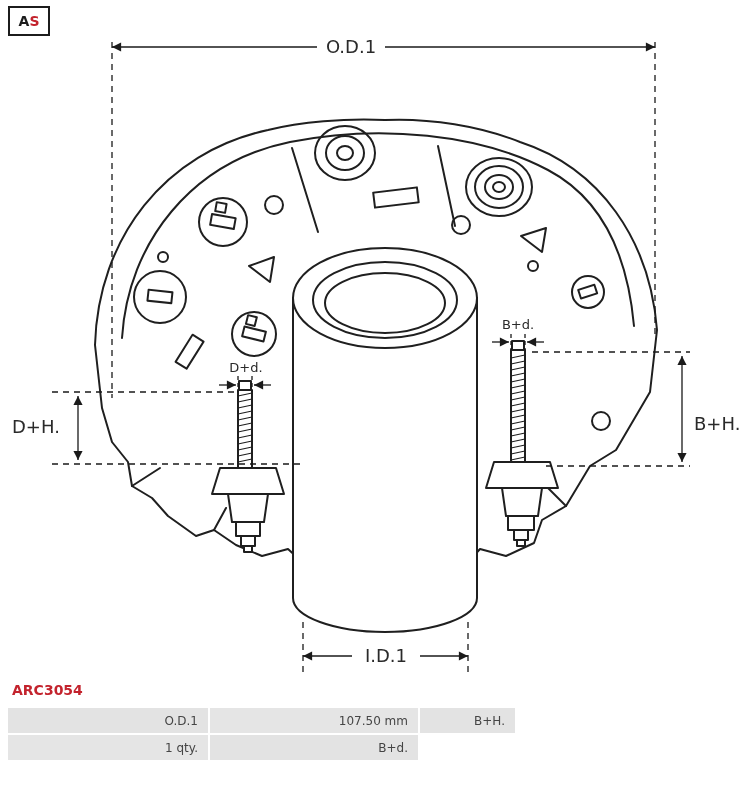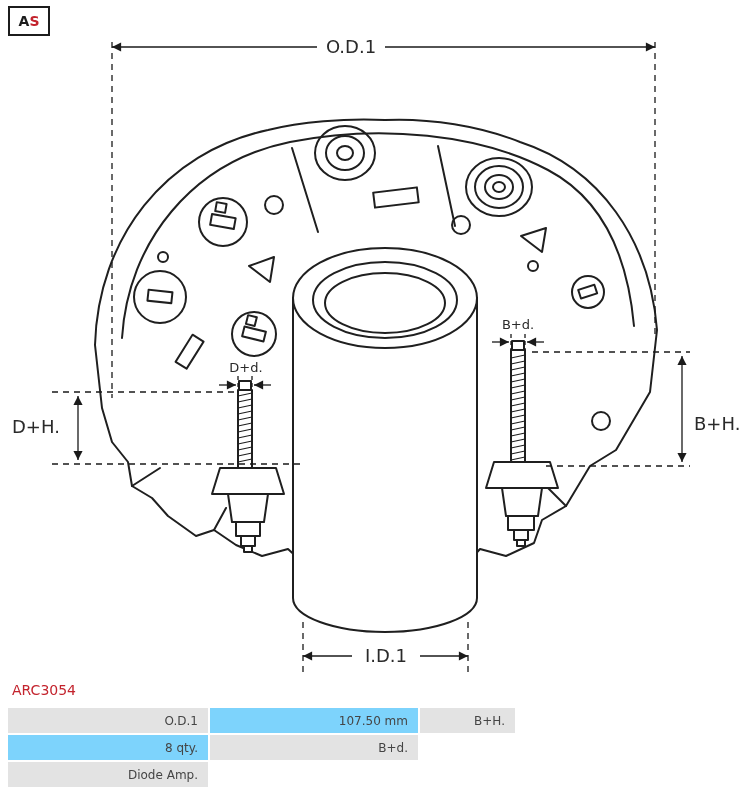--- a/index.html
+++ b/index.html
@@ -17,34 +17,34 @@
   .logo .l-a{color:#1c1c1c;}
   .logo .l-s{color:#c3232d;}
   
   .drawing-wrap{position:absolute;top:0;left:0;width:753px;height:678px;}
   svg text{font-family:"DejaVu Sans","Liberation Sans",sans-serif;fill:#2a2a2a;}
   .dim-label{font-size:18px;}
   .dim-label-small{font-size:13px;}
   
   .part-number{
     position:absolute;left:12px;top:682px;color:#c3232d;
-    font-size:14px;font-weight:normal;
+    font-size:14px;font-weight:bold;
   }
   
   .spec-table{
     position:absolute;left:8px;top:708px;width:737px;
     display:flex;flex-direction:column;gap:2px;
   }
   .spec-row{display:grid;grid-template-columns:200px 208px 95px 1fr;gap:2px;height:25px;}
   .cell{
     display:flex;align-items:center;justify-content:flex-end;
     padding-right:10px;font-size:12px;color:#454545;
   }
   .cell.label{background:#e3e3e3;}
-  .cell.value{background:#7dd3fc;}
+  .cell.value{background:#e5e5e5;}
   .cell.blank{background:transparent;}
 </style>
 </head>
 <body>
 
 <div class="page">
 
   <div class="logo">
     <span class="l-a">A</span>
     <span class="l-s">S</span>
@@ -177,23 +177,22 @@
 
   <div class="part-number">ARC3054</div>
 
   <div class="spec-table">
     <div class="spec-row">
       <div class="cell label">O.D.1</div>
       <div class="cell value">107.50 mm</div>
       <div class="cell label">B+H.</div>
     </div>
     <div class="spec-row">
-      <div class="cell value">8 qty.</div>
+      <div class="cell value">1 qty.</div>
       <div class="cell label">B+d.</div>
     </div>
     <div class="spec-row">
-      <div class="cell label">Diode Amp.</div>
       <div class="cell blank"></div>
       <div class="cell blank"></div>
     </div>
   </div>
 
 </div>
 
 </body></html>

